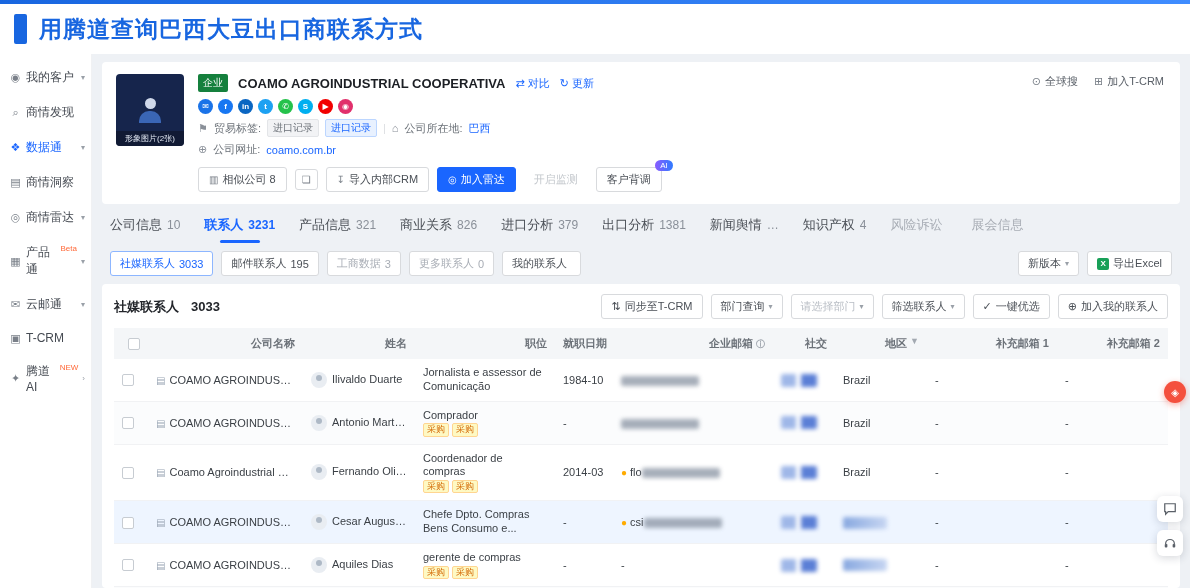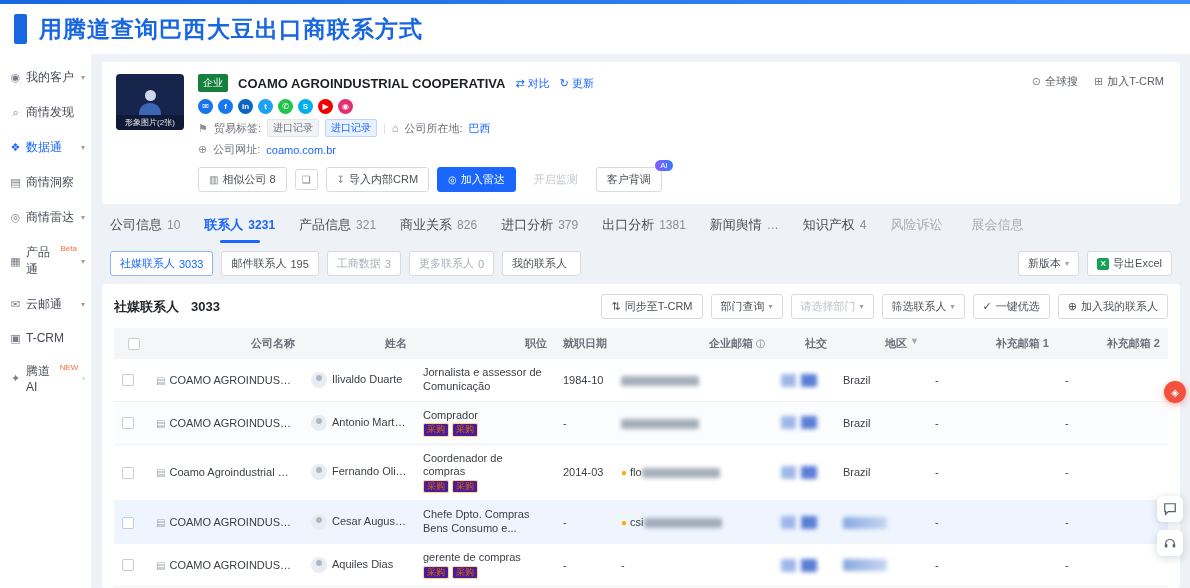--- a/index.html
+++ b/index.html
@@ -14,21 +14,21 @@
   .layout{display:flex;height:534px;}
   .sidebar{width:92px;background:#fff;padding-top:6px;flex:none;border-right:1px solid #f0f1f3;}
   .sb-item{display:flex;align-items:center;gap:4px;padding:9px 6px 9px 9px;font-size:12px;color:#454a52;cursor:pointer;}
   .sb-icon{font-size:11px;color:#7a8089;width:13px;text-align:center;flex:none;}
   .sb-item.active,.sb-item.active .sb-icon{color:#1a66ff;}
   .sb-badge{color:#ff6a3a;font-size:8px;margin-left:-1px;align-self:flex-start;}
   .sb-arrow{margin-left:auto;font-size:8px;color:#9aa0a8;}
   .content{flex:1;background:#eef1f5;padding:8px 10px 0;overflow:hidden;display:flex;flex-direction:column;min-width:0;}
   
   .company-card{background:#fff;border-radius:4px;padding:12px 14px;display:flex;gap:14px;position:relative;flex:none;}
-  .photo{width:68px;height:56px;background:#16254c;border-radius:4px;position:relative;flex:none;display:flex;align-items:center;justify-content:center;flex-direction:column;}
+  .photo{width:68px;height:72px;background:#16254c;border-radius:4px;position:relative;flex:none;display:flex;align-items:center;justify-content:center;flex-direction:column;}
   .p-head{width:11px;height:11px;border-radius:50%;background:#cfd8ea;}
   .p-body{width:22px;height:12px;border-radius:10px 10px 0 0;background:#3a66b5;margin-top:2px;}
   .photo-caption{position:absolute;left:0;right:0;bottom:0;background:rgba(16,24,46,.8);color:#dfe5f0;font-size:8px;text-align:center;padding:2px 0;border-radius:0 0 4px 4px;}
   .company-main{flex:1;min-width:0;}
   .co-row1{display:flex;align-items:center;gap:10px;}
   .co-badge{background:#15803d;color:#fff;font-size:10px;padding:2px 5px;border-radius:2px;flex:none;}
   .co-name{font-weight:700;font-size:13px;color:#1c1f24;}
   .co-link{color:#1a66ff;font-size:11px;display:inline-flex;align-items:center;gap:3px;cursor:pointer;}
   .co-row2{display:flex;gap:5px;margin:7px 0 2px;}
   .soc{width:15px;height:15px;border-radius:50%;color:#fff;font-size:8px;display:inline-flex;align-items:center;justify-content:center;font-weight:700;cursor:pointer;}
@@ -77,21 +77,21 @@
   th.c-region .th-ic{float:right;}
   td{font-size:11px;color:#3a3f45;padding:7px 8px;border-bottom:1px solid #f1f2f4;white-space:nowrap;overflow:hidden;text-overflow:ellipsis;vertical-align:middle;}
   tr.highlight td{background:#eef5ff;}
   tbody tr:nth-child(even) td{background:#fbfcfd;}
   tbody tr.highlight td{background:#eef5ff;}
   .cb{width:12px;height:12px;border:1px solid #c7ccd2;border-radius:2px;display:inline-block;background:#fff;vertical-align:middle;cursor:pointer;}
   .co-ic{color:#9aa6b5;margin-right:4px;font-size:10px;}
   .avt{width:16px;height:16px;border-radius:50%;background:#e9edf2;display:inline-block;margin-right:5px;vertical-align:middle;position:relative;}
   .avt::after{content:"";position:absolute;left:5px;top:3px;width:6px;height:6px;border-radius:50%;background:#aeb9c6;}
   .c-title{white-space:normal;line-height:1.25;}
-  .tag{color:#d46b08;background:#4c1d95;border:1px solid #ffd591;font-size:9px;padding:0 3px;border-radius:2px;margin-right:3px;display:inline-block;}
+  .tag{color:#d46b08;background:#fef9c3;border:1px solid #ffd591;font-size:9px;padding:0 3px;border-radius:2px;margin-right:3px;display:inline-block;}
   .email-dot{color:#ffab00;margin-right:3px;font-size:10px;}
   .blur{display:inline-block;border-radius:2px;filter:blur(2px);vertical-align:middle;}
   .email-blur{width:78px;height:10px;background:#8a94a3;opacity:.75;}
   .social-blur{width:36px;height:13px;background:linear-gradient(90deg,#9fb7e8 0 42%,#fff 42% 55%,#5b7fd6 55%);}
   .region-blur{width:44px;height:12px;background:linear-gradient(90deg,#88a8e0,#c7d6f2);margin-right:4px;}
   
   .float-red{position:absolute;right:4px;top:381px;width:22px;height:22px;border-radius:50%;background:#f4503e;box-shadow:0 2px 6px rgba(244,80,62,.45);display:flex;align-items:center;justify-content:center;color:#fff;font-size:10px;cursor:pointer;}
   .float-group{position:absolute;right:7px;top:496px;display:flex;flex-direction:column;gap:8px;}
   .float-btn{width:26px;height:26px;background:#fff;border-radius:6px;box-shadow:0 2px 8px rgba(30,40,60,.18);display:flex;align-items:center;justify-content:center;color:#5a6068;cursor:pointer;}
 </style>

